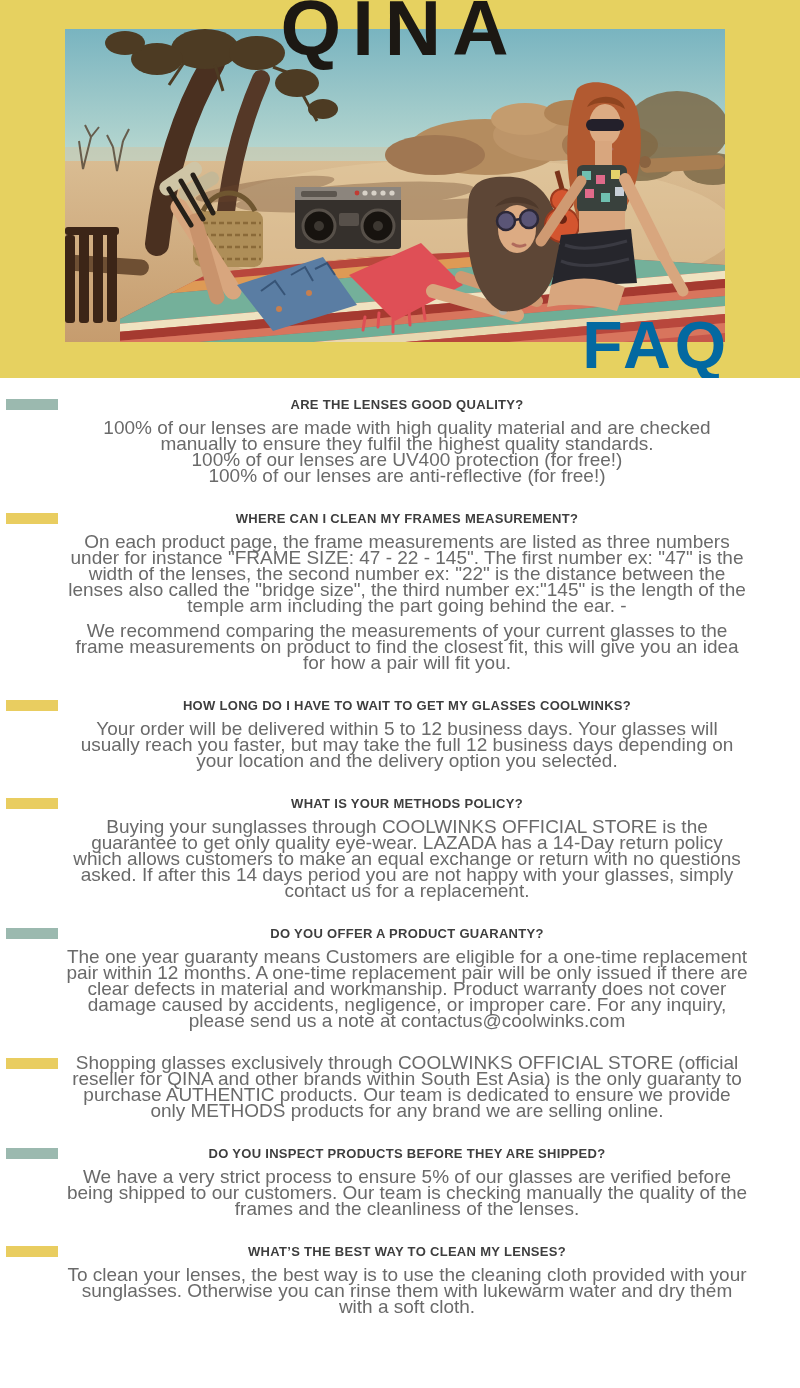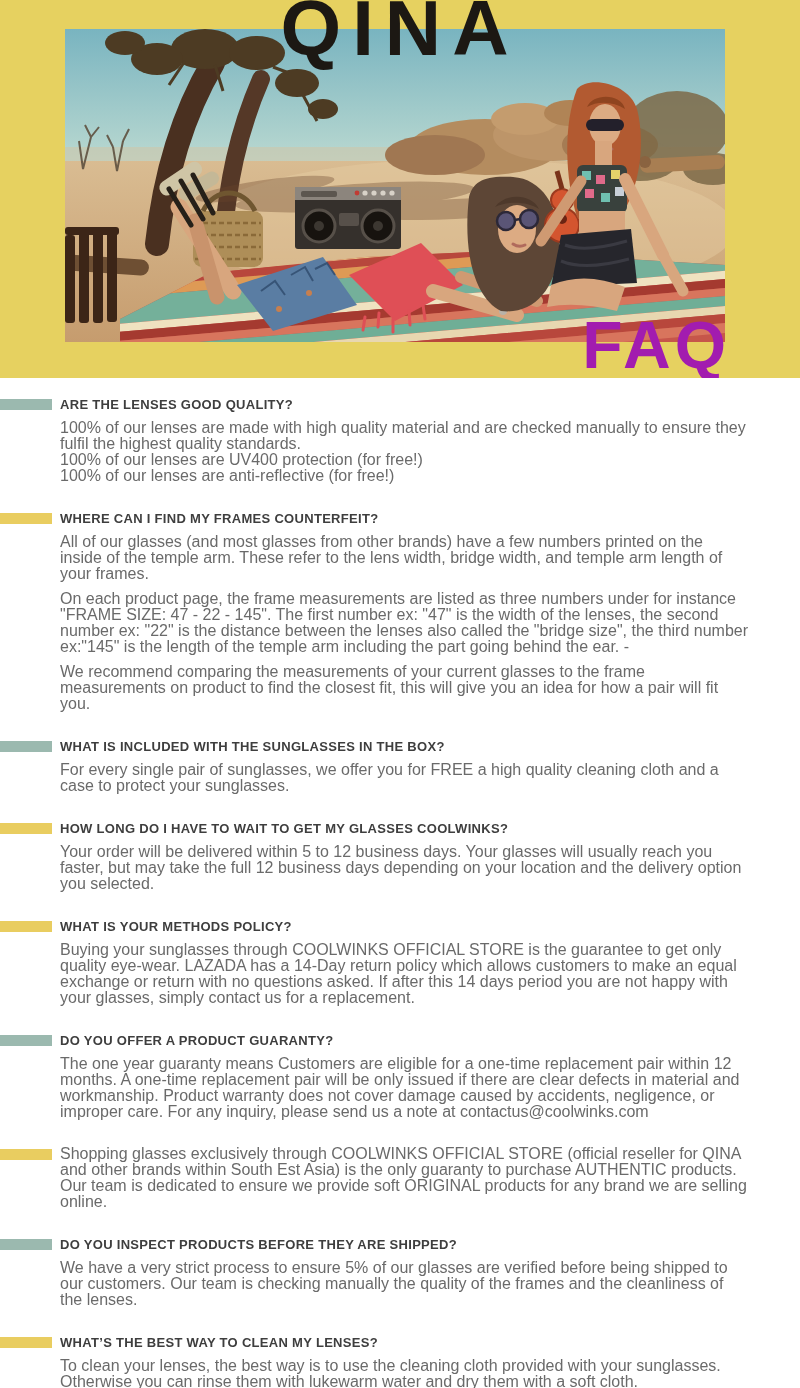--- a/index.html
+++ b/index.html
@@ -54,42 +54,43 @@
     color: #1c1813;
     z-index: 3;
   }
 
   
   .faq-list {
     padding: 18px 52px 26px 60px;
   }
   .faq-item {
     position: relative;
-    margin: 0 0 26px 0;
+    margin: 0 0 26px 6px;
+    text-align: center;
   }
   .faq-item .bar {
     position: absolute;
     left: -60px;
     top: 3px;
     width: 52px;
     height: 11px;
     display: block;
   }
   .faq-item h3 {
     margin: 0 0 7px 0;
     font-size: 13px;
     line-height: 17px;
     font-weight: bold;
     letter-spacing: 0.3px;
     color: #3e3e3e;
   }
   .faq-item p {
     margin: 0 0 9px 0;
     max-width: 692px;
-    font-size: 16px;
+    font-size: 19px;
     line-height: 16px;
     color: #6a6a6a;
     white-space: pre-line;
   }
   .faq-item p:last-child { margin-bottom: 0; }
 </style>
 </head>
 <body>
 
 <div class="page">
@@ -296,61 +297,55 @@
           <polygon points="496,206 566,200 572,254 486,258" fill="#26262c"></polygon>
           <g stroke="#3a3a42" stroke-width="3" fill="none">
             <path d="M500,216 q20,8 62,-4 M496,232 q24,10 68,-2"></path>
           </g>
 
           <path d="M486,256 Q520,242 560,258 L552,282 Q512,272 482,278 Z" fill="#d8a67e"></path>
         </g>
       </svg>
     </div>
 
-    <div class="faq-big" style="color: #a21caf;">FAQ</div>
+    <div class="faq-big" style="color: #0369a1;">FAQ</div>
   </header>
 
   <main class="faq-list" id="faq-list">
       <section class="faq-item">
         <span class="bar" style="background: rgb(155, 185, 175);"></span>
         <h3>ARE THE LENSES GOOD QUALITY?</h3>
         <p>100% of our lenses are made with high quality material and are checked manually to ensure they fulfil the highest quality standards.
 100% of our lenses are UV400 protection (for free!)
 100% of our lenses are anti-reflective (for free!)</p>
       </section>
       <section class="faq-item">
         <span class="bar" style="background: rgb(233, 205, 96);"></span>
-        <h3>WHERE CAN I FIND MY FRAMES COUNTERFEIT?</h3>
-        <p>All of our glasses (and most glasses from other brands) have a few numbers printed on the inside of the temple arm. These refer to the lens width, bridge width, and temple arm length of your frames.</p>
+        <h3>WHERE CAN I CLEAN MY FRAMES MEASUREMENT?</h3>
         <p>On each product page, the frame measurements are listed as three numbers under for instance "FRAME SIZE: 47 - 22 - 145". The first number ex: "47" is the width of the lenses, the second number ex: "22" is the distance between the lenses also called the "bridge size", the third number ex:"145" is the length of the temple arm including the part going behind the ear. -</p>
         <p>We recommend comparing the measurements of your current glasses to the frame measurements on product to find the closest fit, this will give you an idea for how a pair will fit you.</p>
-      </section>
-      <section class="faq-item">
-        <span class="bar" style="background: rgb(155, 185, 175);"></span>
-        <h3>WHAT IS INCLUDED WITH THE SUNGLASSES IN THE BOX?</h3>
-        <p>For every single pair of sunglasses, we offer you for FREE a high quality cleaning cloth and a case to protect your sunglasses.</p>
       </section>
       <section class="faq-item">
         <span class="bar" style="background: rgb(233, 205, 96);"></span>
         <h3>HOW LONG DO I HAVE TO WAIT TO GET MY GLASSES COOLWINKS?</h3>
         <p>Your order will be delivered within 5 to 12 business days. Your glasses will usually reach you faster, but may take the full 12 business days depending on your location and the delivery option you selected.</p>
       </section>
       <section class="faq-item">
         <span class="bar" style="background: rgb(233, 205, 96);"></span>
         <h3>WHAT IS YOUR METHODS POLICY?</h3>
         <p>Buying your sunglasses through COOLWINKS OFFICIAL STORE is the guarantee to get only quality eye-wear. LAZADA has a 14-Day return policy which allows customers to make an equal exchange or return with no questions asked. If after this 14 days period you are not happy with your glasses, simply contact us for a replacement.</p>
       </section>
       <section class="faq-item">
         <span class="bar" style="background: rgb(155, 185, 175);"></span>
         <h3>DO YOU OFFER A PRODUCT GUARANTY?</h3>
         <p>The one year guaranty means Customers are eligible for a one-time replacement pair within 12 months. A one-time replacement pair will be only issued if there are clear defects in material and workmanship. Product warranty does not cover damage caused by accidents, negligence, or improper care. For any inquiry, please send us a note at contactus@coolwinks.com</p>
       </section>
       <section class="faq-item">
         <span class="bar" style="background: rgb(233, 205, 96);"></span>
-        <p>Shopping glasses exclusively through COOLWINKS OFFICIAL STORE (official reseller for QINA and other brands within South Est Asia) is the only guaranty to purchase AUTHENTIC products. Our team is dedicated to ensure we provide soft ORIGINAL products for any brand we are selling online.</p>
+        <p>Shopping glasses exclusively through COOLWINKS OFFICIAL STORE (official reseller for QINA and other brands within South Est Asia) is the only guaranty to purchase AUTHENTIC products. Our team is dedicated to ensure we provide only METHODS products for any brand we are selling online.</p>
       </section>
       <section class="faq-item">
         <span class="bar" style="background: rgb(155, 185, 175);"></span>
         <h3>DO YOU INSPECT PRODUCTS BEFORE THEY ARE SHIPPED?</h3>
         <p>We have a very strict process to ensure 5% of our glasses are verified before being shipped to our customers. Our team is checking manually the quality of the frames and the cleanliness of the lenses.</p>
       </section>
       <section class="faq-item">
         <span class="bar" style="background: rgb(233, 205, 96);"></span>
         <h3>WHAT’S THE BEST WAY TO CLEAN MY LENSES?</h3>
         <p>To clean your lenses, the best way is to use the cleaning cloth provided with your sunglasses. Otherwise you can rinse them with lukewarm water and dry them with a soft cloth.</p>

